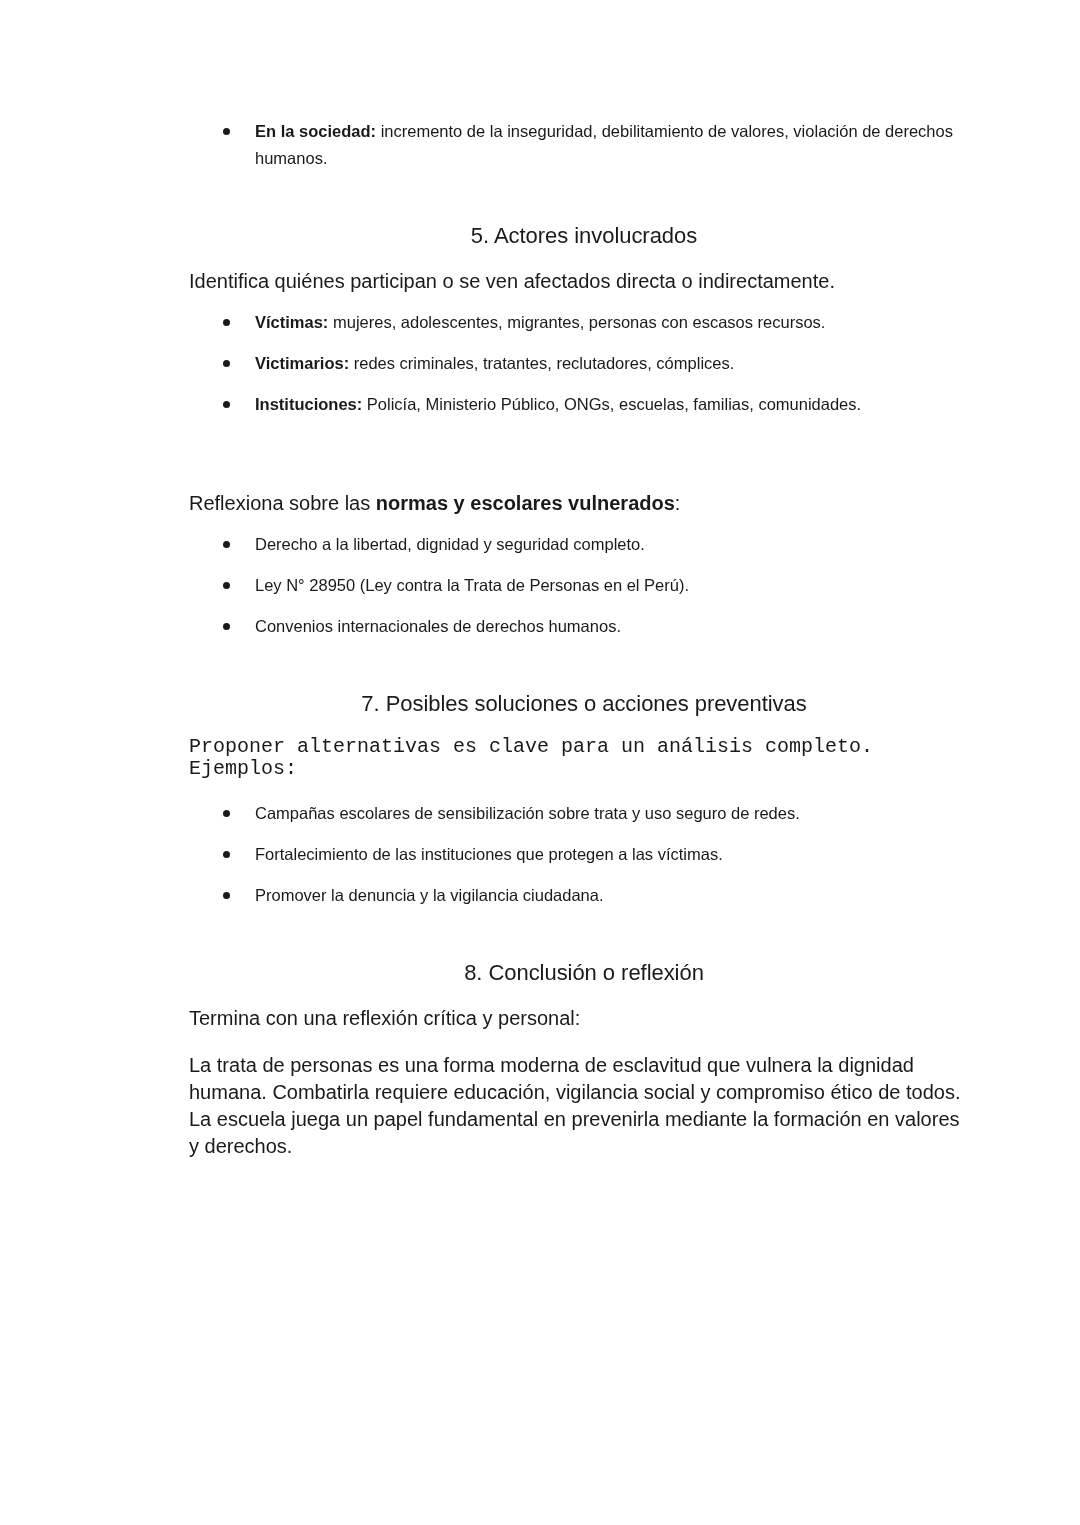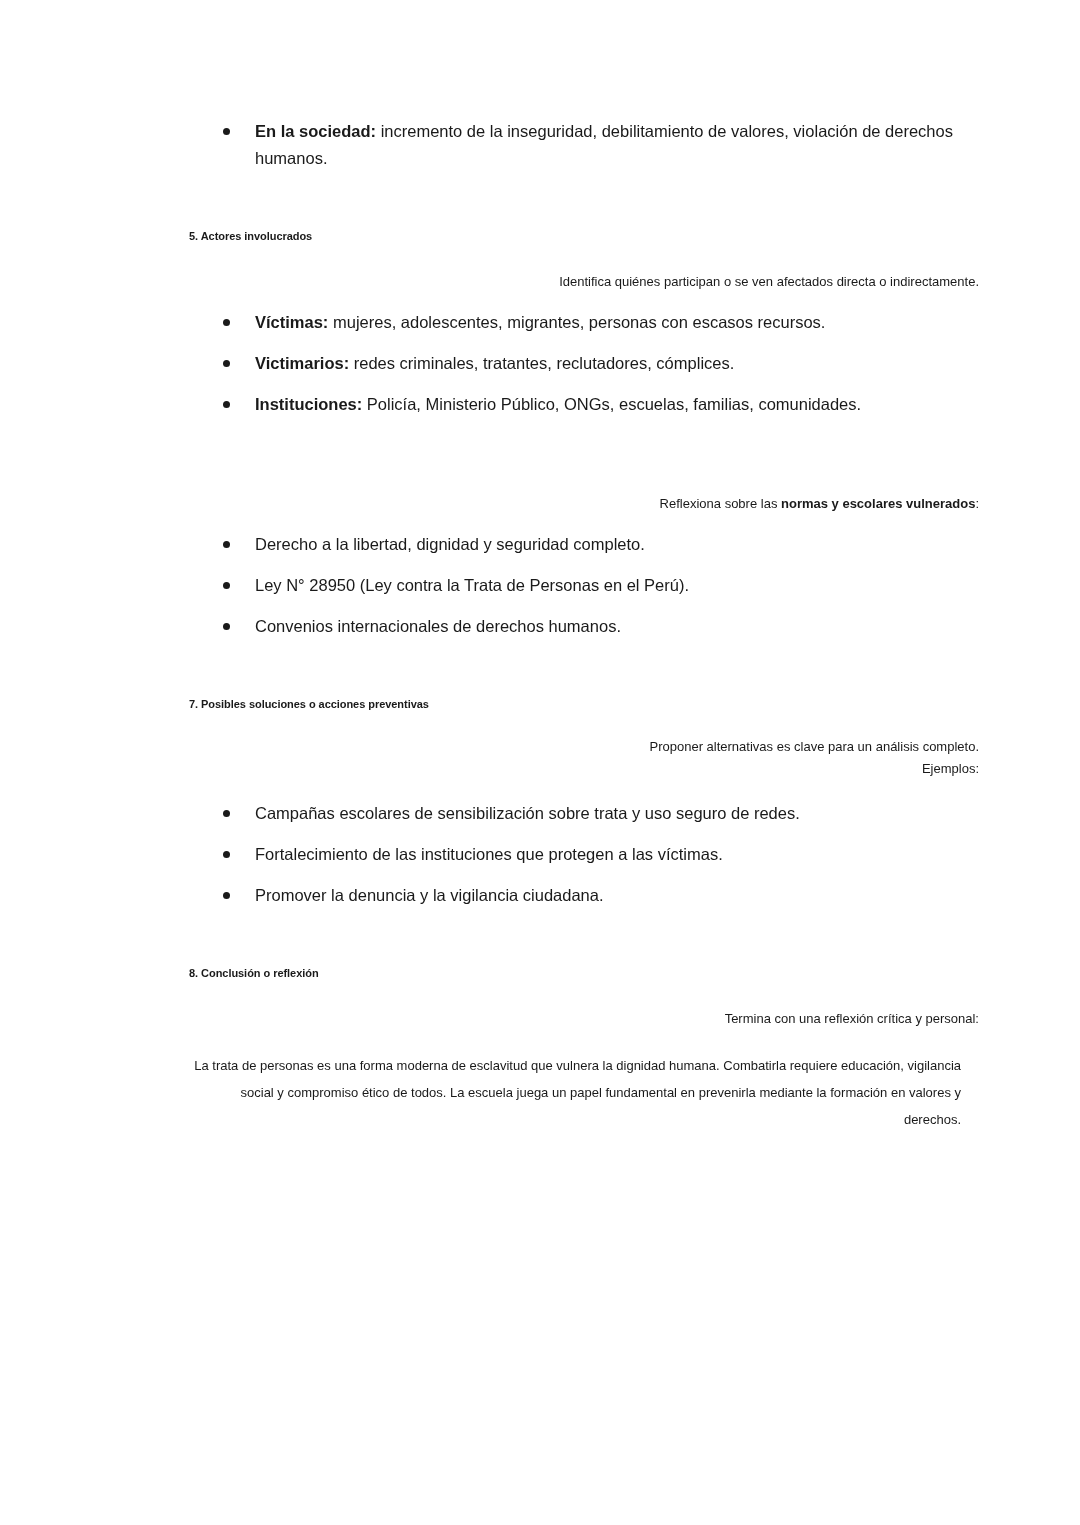--- a/index.html
+++ b/index.html
@@ -21,35 +21,36 @@
   .content {
     position: absolute;
     left: 153px;
     top: 118px;
     width: 790px;
     margin-left: 36px;
   }
 
   
   .heading {
-    font-size: 11px;
-    font-weight: bold;
+    font-size: 22px;
+    font-weight: normal;
     line-height: 24px;
     margin: 0;
     letter-spacing: -0.05px;
+    text-align: center;
   }
   .para {
-    font-size: 13px;
+    font-size: 20px;
     font-weight: normal;
     line-height: 27px;
     margin: 0;
-    text-align: right;
   }
   .para.tight {
     line-height: 22px;
+    font-family: Liberation Mono, monospace;
   }
   .para b, .heading b {
     font-weight: bold;
   }
 
   
   .bullets {
     list-style: none;
     margin: 0;
     padding: 0;

